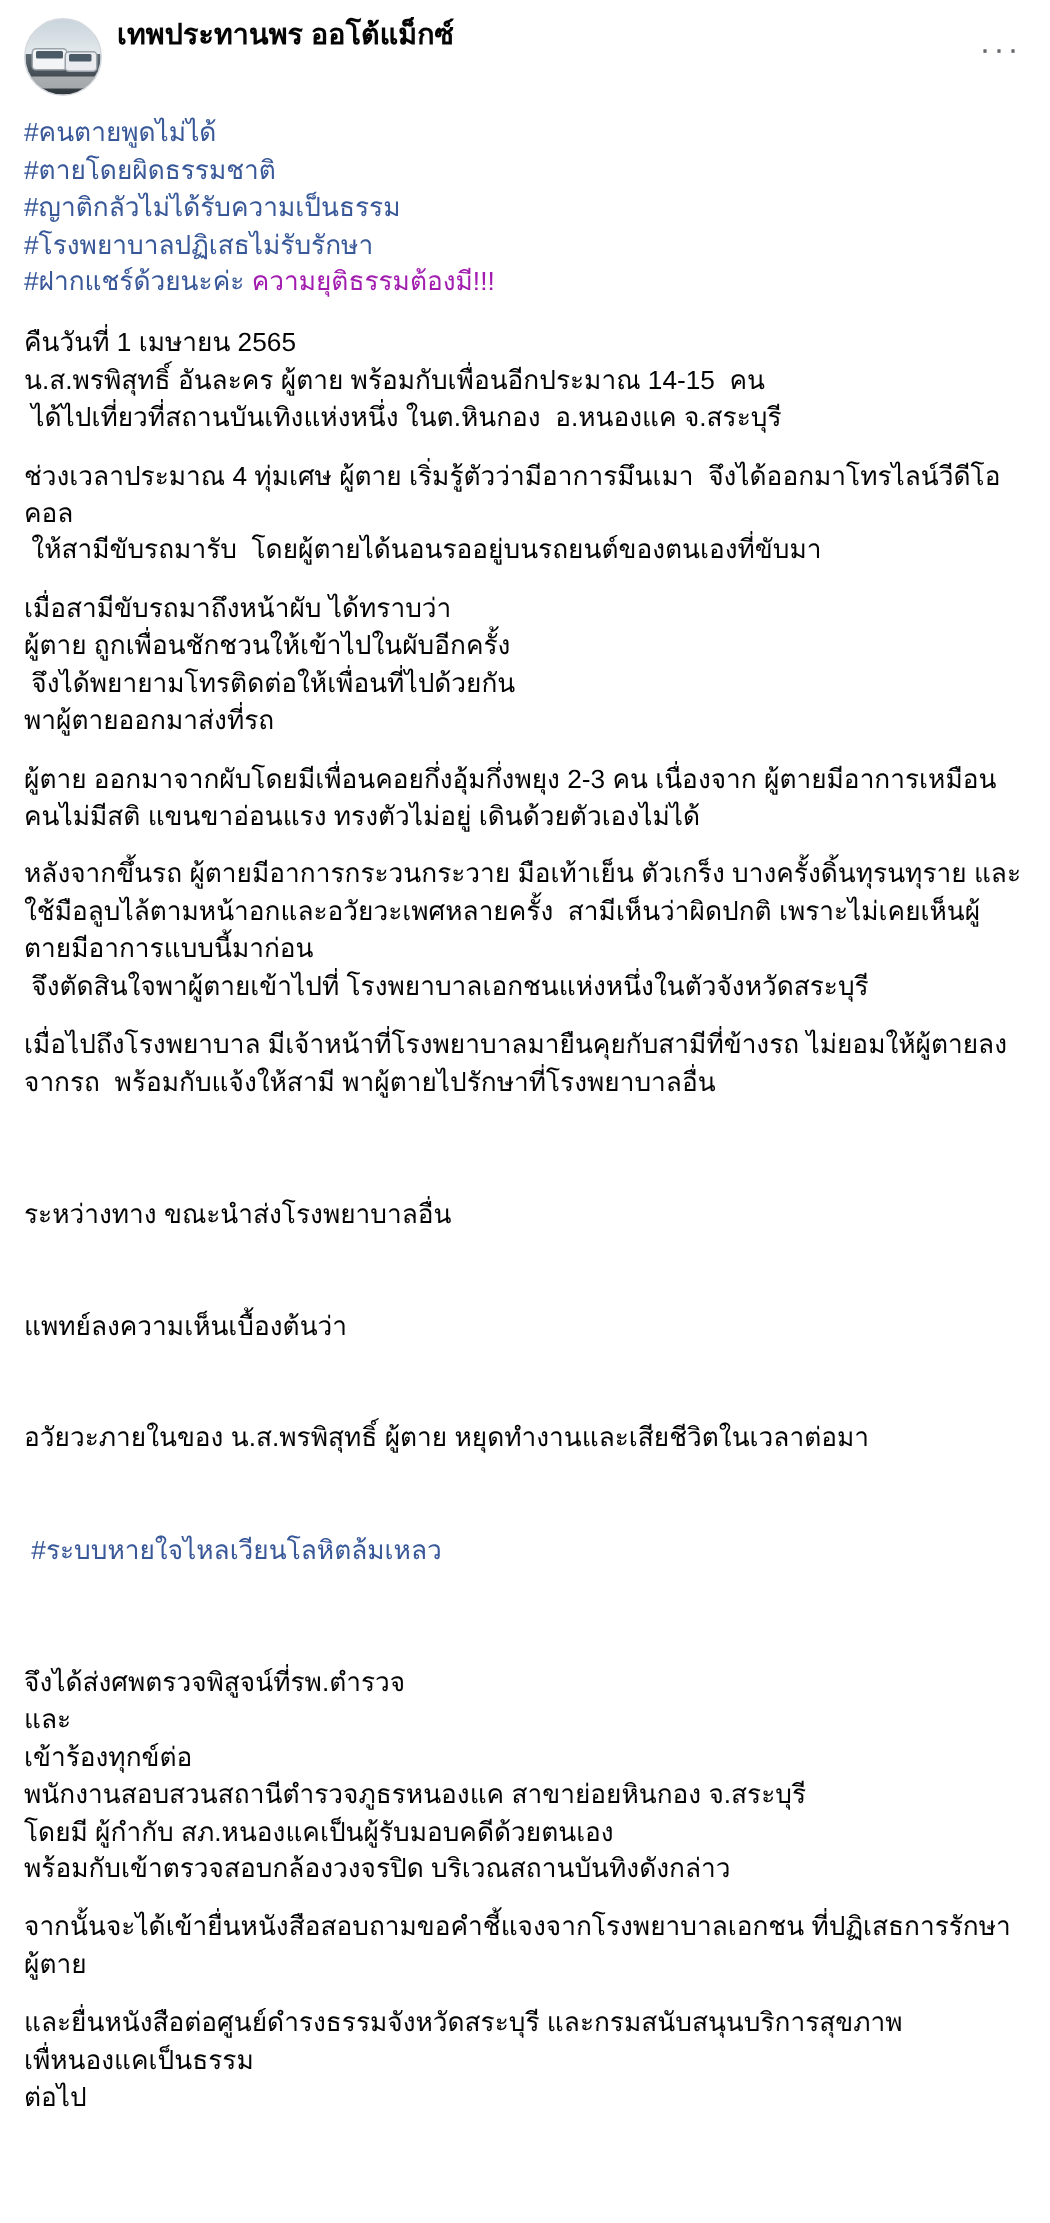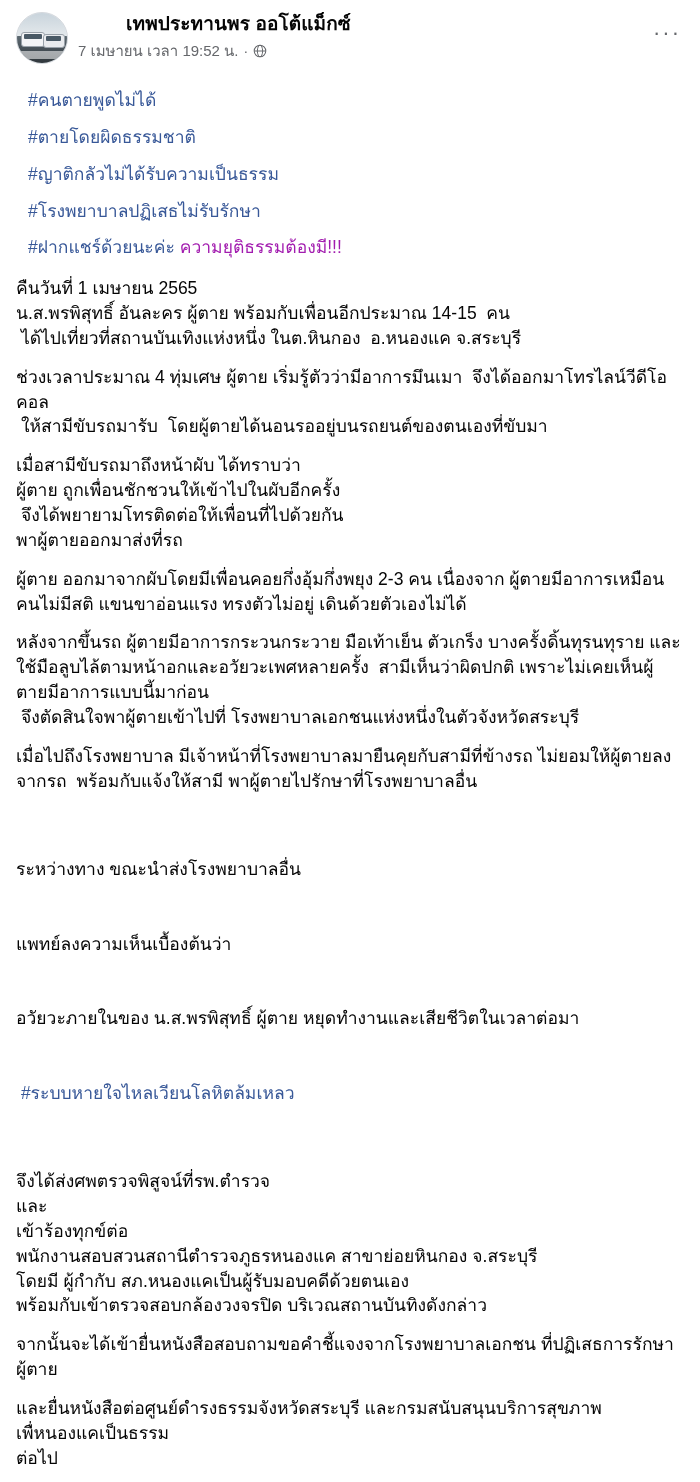--- a/index.html
+++ b/index.html
@@ -65,21 +65,20 @@
     flex: 1 1 auto;
     padding-left: 10px;
     min-width: 0;
   }
   .page-name {
     font-size: 19px;
     font-weight: bold;
     color: #050505;
     line-height: 1.25;
     letter-spacing: 0.1px;
-    margin-left: 48px;
   }
   .meta-line {
     display: flex;
     align-items: center;
     gap: 5px;
     margin-top: 3px;
     font-size: 15px;
     color: #65676b;
   }
   .meta-dot {
@@ -119,52 +118,41 @@
     margin: 0 0 14px 0;
     white-space: pre-wrap;
     word-wrap: break-word;
   }
   .hashtag {
     color: #385898;
     cursor: pointer;
   }
   .plain { color: #a21caf; }
   .block-tags .hashtag { display: inline; }
-  .tagline { margin: 12px; }
+  .tagline { margin: 0; }
   .tag-group { margin: 0 0 16px 0; }
 </style>
 </head>
 <body>
 
 <div class="page">
 
   <div class="post-header">
     <div class="avatar">
       <div class="sky"></div>
       <div class="ground"></div>
       <div class="van-a"></div>
       <div class="win-a"></div>
       <div class="van-b"></div>
       <div class="win-b"></div>
       <div class="logo-band"></div>
     </div>
 
     <div class="header-text">
       <div class="page-name">เทพประทานพร ออโต้แม็กซ์</div>
-      <div class="meta-line">
-        <span>7 เมษายน เวลา 19:52 น.</span>
-        <span class="meta-dot">·</span>
-        <span class="globe-icon">
-          <svg width="14" height="14" viewBox="0 0 16 16" aria-hidden="true">
-            <circle cx="8" cy="8" r="6.6" fill="none" stroke="#65676b" stroke-width="1.2"></circle>
-            <ellipse cx="8" cy="8" rx="3" ry="6.6" fill="none" stroke="#65676b" stroke-width="1.1"></ellipse>
-            <line x1="1.5" y1="8" x2="14.5" y2="8" stroke="#65676b" stroke-width="1.1"></line>
-          </svg>
-        </span>
-      </div>
     </div>
 
     <div class="menu-dots">···</div>
   </div>
 
   <div class="post-body">
 
     <div class="tag-group block-tags">
       <div class="tagline"><span class="hashtag">#คนตายพูดไม่ได้</span></div>
       <div class="tagline"><span class="hashtag">#ตายโดยผิดธรรมชาติ</span></div>

